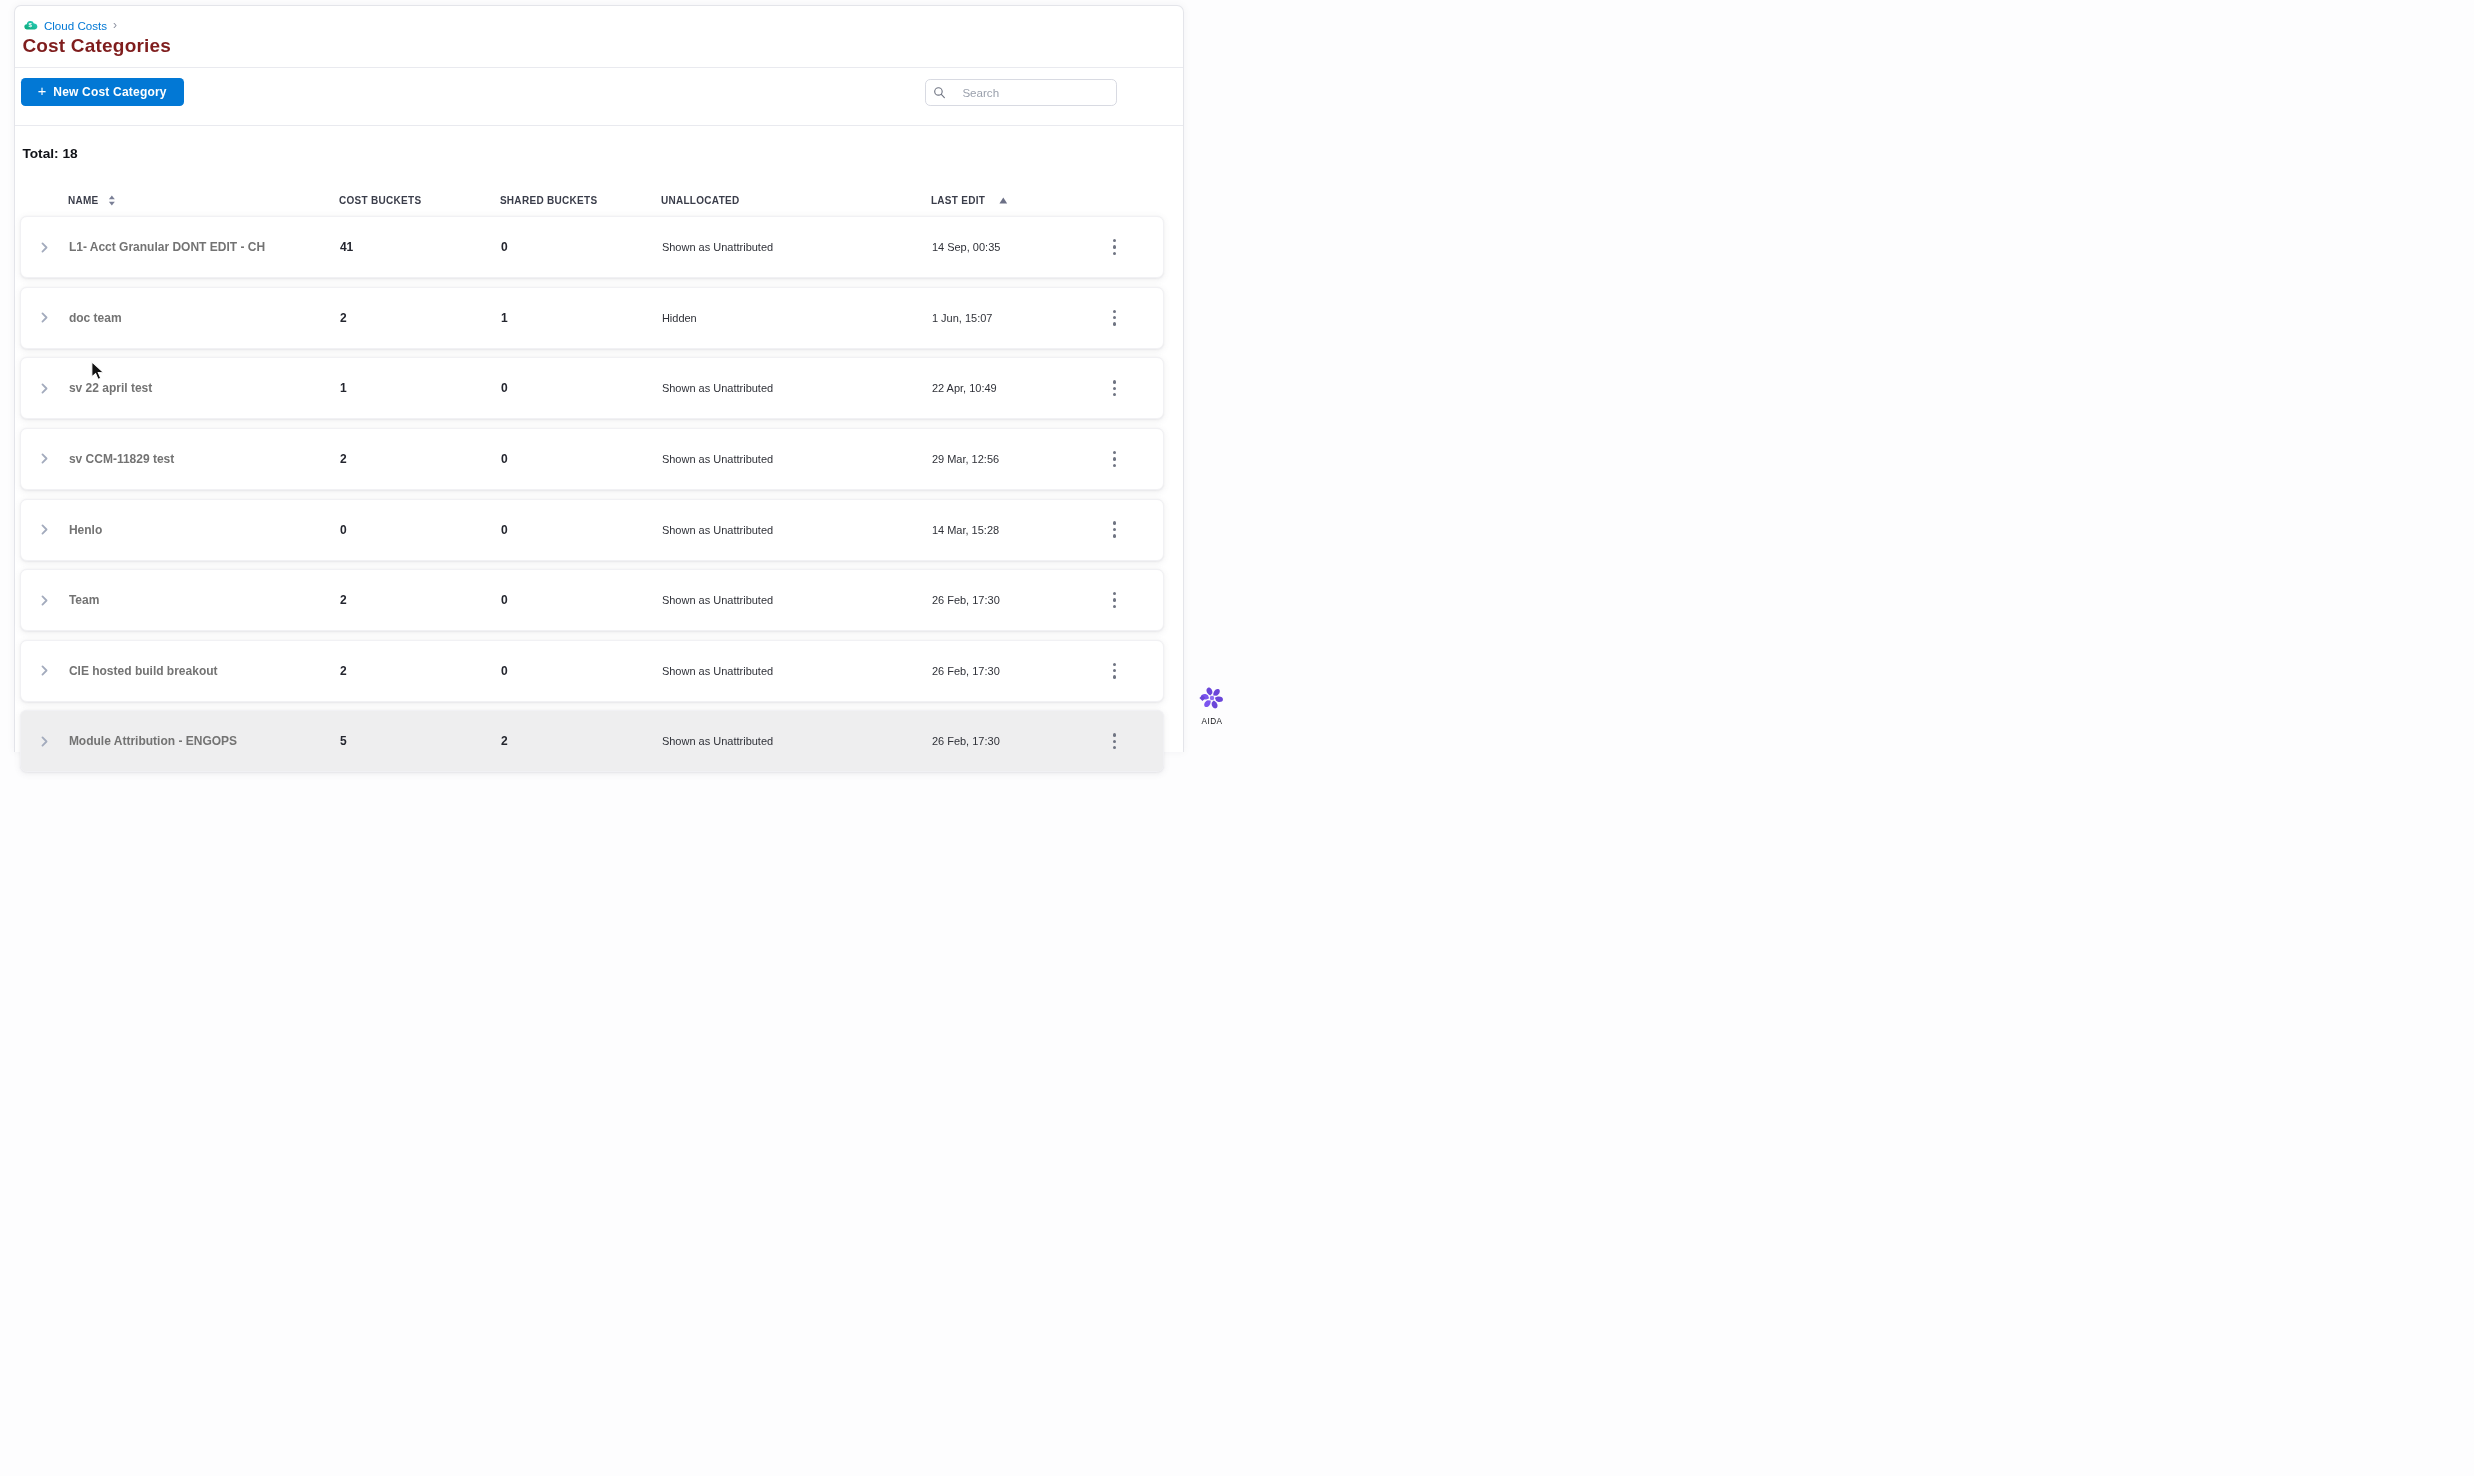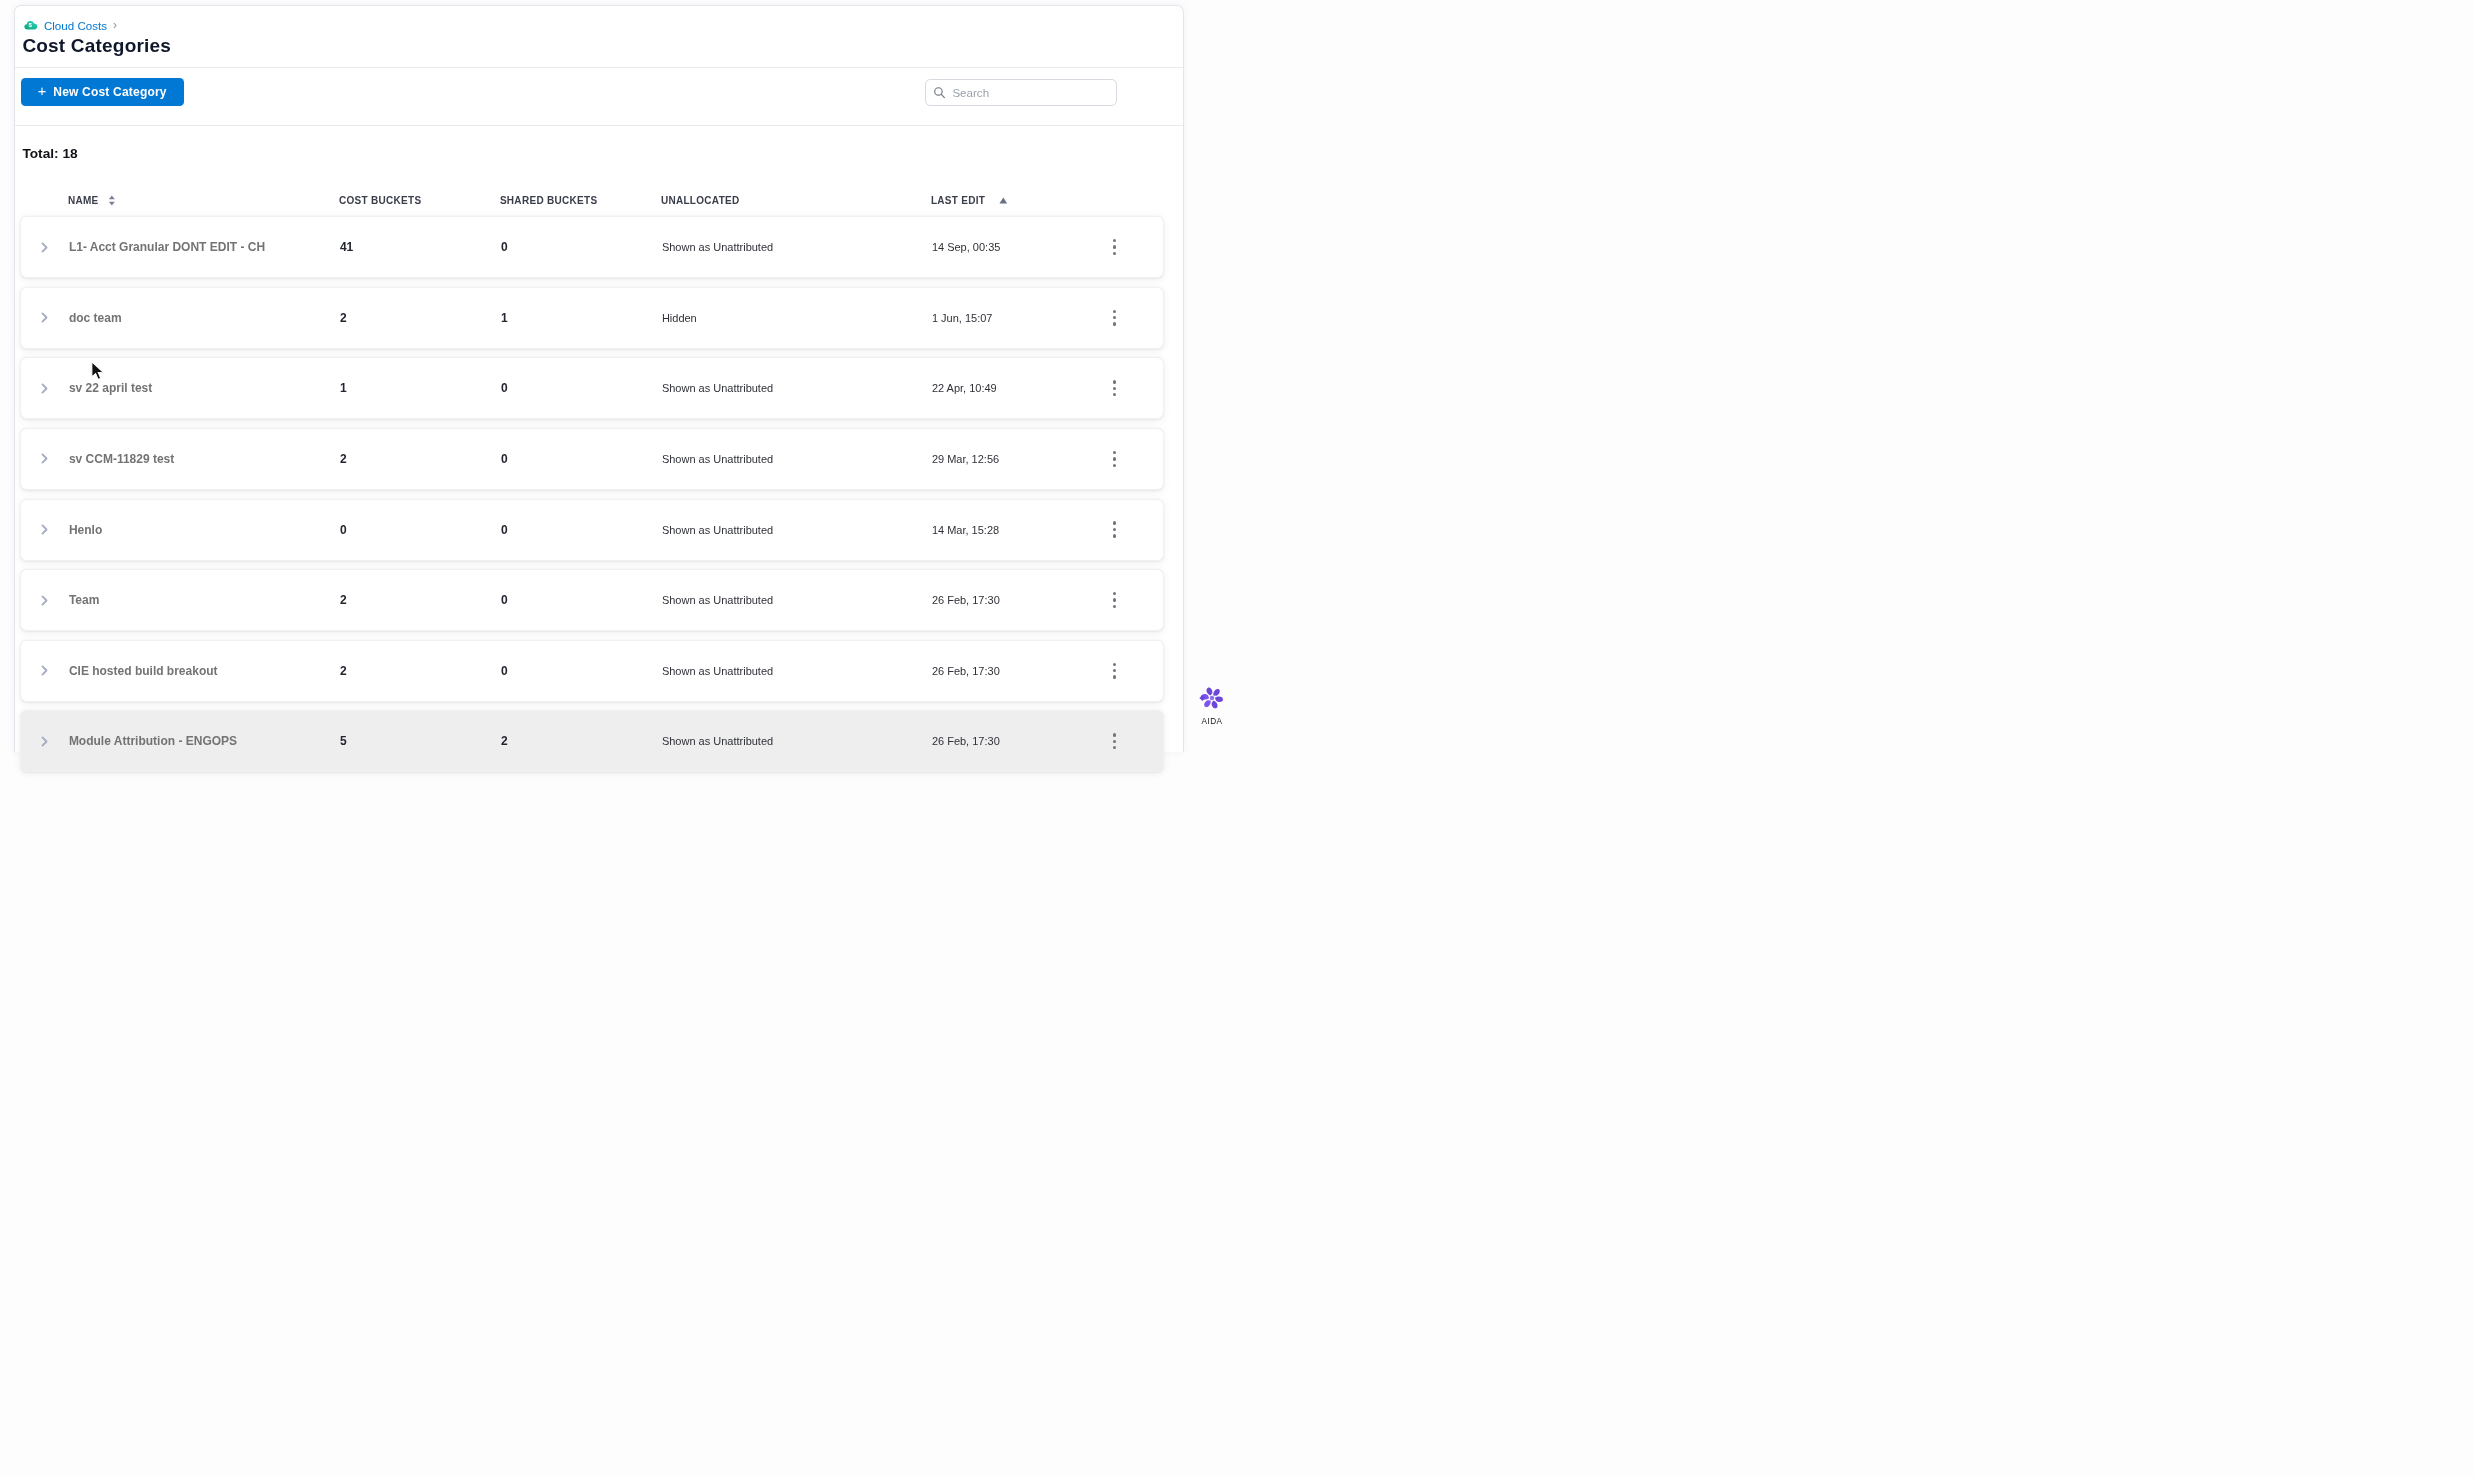--- a/index.html
+++ b/index.html
@@ -7,33 +7,33 @@
     font-family:"Liberation Sans", sans-serif; }
 
   .panel { position:absolute; left:13.7px; top:5.2px; width:1170px; height:747px;
     background:#ffffff; border:0.9px solid #e4e5ea; border-bottom:none;
     border-radius:6.9px 6.9px 0 0; box-shadow:0 0 8.6px rgba(40,41,61,0.05); }
 
   
   .crumb-row { position:absolute; left:8.6px; top:12px; display:flex; align-items:center; gap:6px; }
   .crumb-link { display:flex; align-items:center; gap:6px; color:#0278d5; font-size:11.6px; cursor:pointer; }
   .crumb-sep { color:#8f94a3; font-size:12px; }
-  .page-title { position:absolute; left:7.7px; top:29px; font-size:19px; font-weight:700; color:#0f172a; letter-spacing:0.2px; }
+  .page-title { position:absolute; left:7.7px; top:29px; font-size:19px; font-weight:700; color:#7f1d1d; letter-spacing:0.2px; }
   .hdr-divider { position:absolute; left:0; top:61px; width:100%; height:0.9px; background:#e9eaef; }
 
   
   .toolbar-divider { position:absolute; left:0; top:119px; width:100%; height:0.9px; background:#e9eaef; }
   .new-btn { position:absolute; left:6px; top:72px; height:27.5px; width:163px;
     background:#0278d5; color:#ffffff; border:none; border-radius:4.3px;
     display:flex; align-items:center; justify-content:center; gap:6.9px;
     font-size:12px; font-weight:700; cursor:pointer; font-family:inherit; letter-spacing:0.2px; }
   .new-btn .plus { font-size:14.6px; font-weight:400; line-height:1; margin-top:-0.9px; }
   .search-wrap { position:absolute; left:910px; top:73px; width:192px; height:27px;
     border:0.9px solid #d8dae2; border-radius:5.2px; background:#fff;
-    display:flex; align-items:center; padding:0 7.7px; gap:6px; }
+    display:flex; align-items:center; padding:0 7.7px; gap:16px; }
   .search-wrap input { border:none; outline:none; flex:1; font-size:11.6px; color:#22242c;
     font-family:inherit; background:transparent; }
   .search-wrap input::placeholder { color:#9aa0ac; }
 
   
   .total { position:absolute; left:7.7px; top:140px; font-size:13.7px; font-weight:700; color:#101217; }
 
   
   .grid { display:grid; grid-template-columns:48px 271px 161px 161px 270px 156px 1fr; align-items:center; }
 

